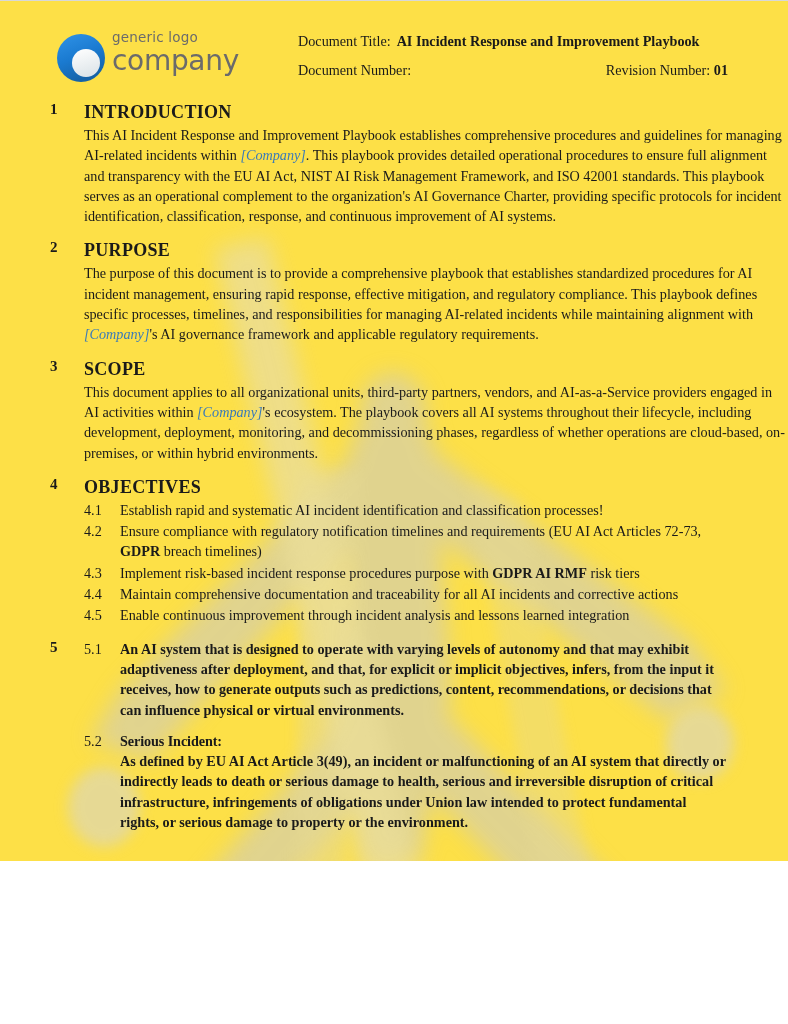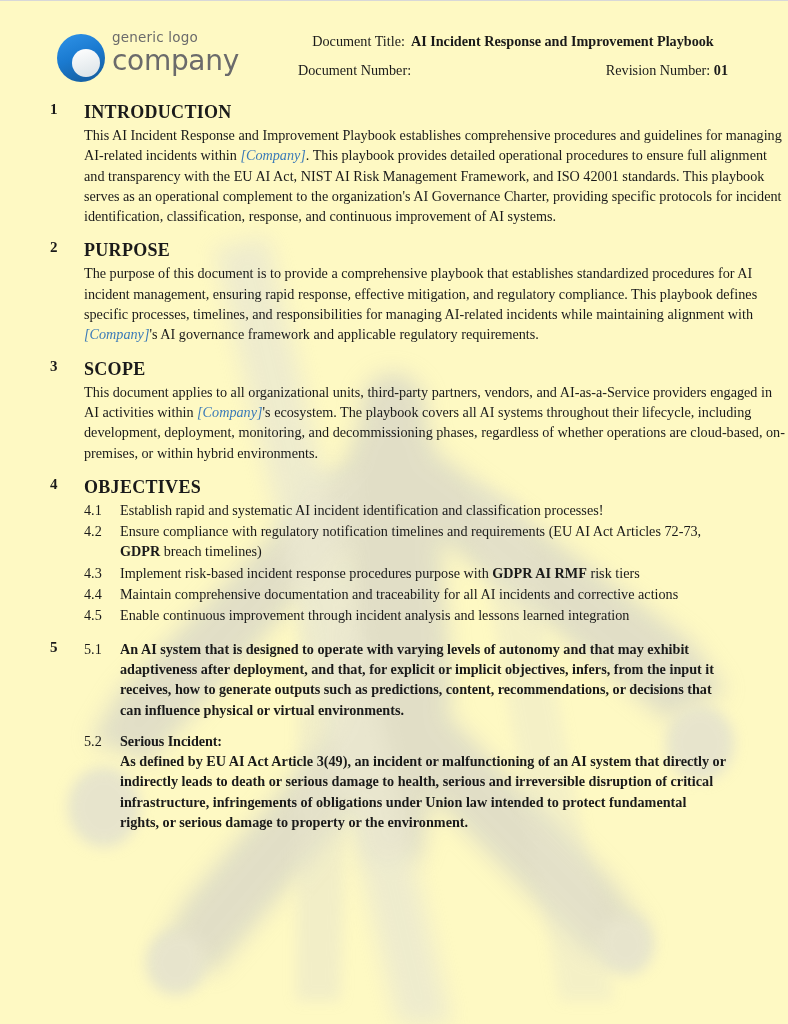--- a/index.html
+++ b/index.html
@@ -3,22 +3,22 @@
 <meta charset="utf-8">
 <style>
   html, body {
     margin: 0;
     padding: 0;
     background: #ffffff;
   }
   .page {
     position: relative;
     width: 788px;
-    height: 1024px;
-    background: #fef9c3;
+    height: 861px;
+    background: #fde047;
     overflow: hidden;
     font-family: "Liberation Serif", "DejaVu Serif", serif;
     color: #1a1a1a;
     border-top: 1px solid #d8d8d8;
     box-sizing: border-box;
   }
 
   
   .watermark {
     position: absolute;
@@ -79,21 +79,20 @@
     position: absolute;
     left: 298px;
     top: 32px;
     width: 430px;
     font-size: 14.2px;
   }
   .meta-row {
     display: flex;
     align-items: baseline;
     height: 29px;
-    justify-content: center;
   }
   .meta-label { white-space: nowrap; }
   .meta-value { font-weight: bold; white-space: nowrap; }
   .meta-gap { flex: 1 1 auto; min-width: 8px; }
   .meta-right { margin-left: auto; white-space: nowrap; }
 
   
   .body-area {
     position: absolute;
     left: 0;

